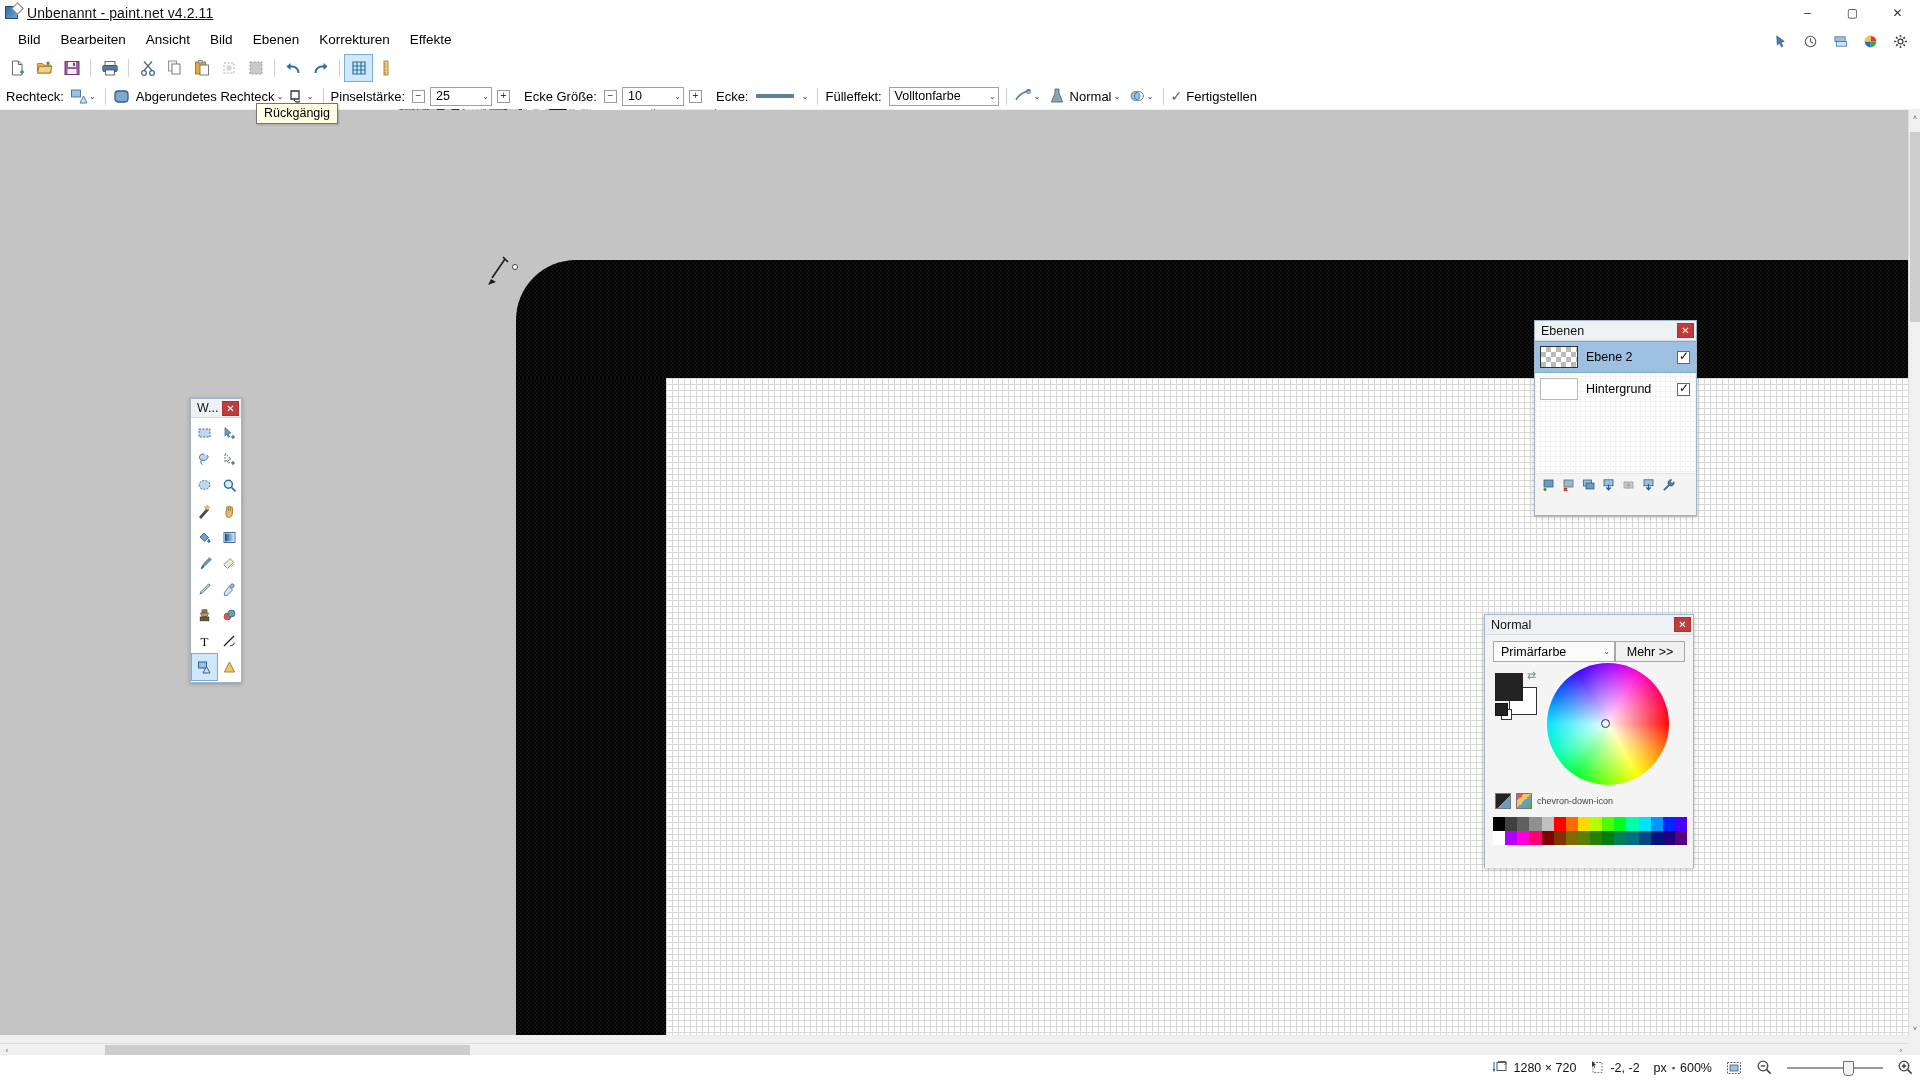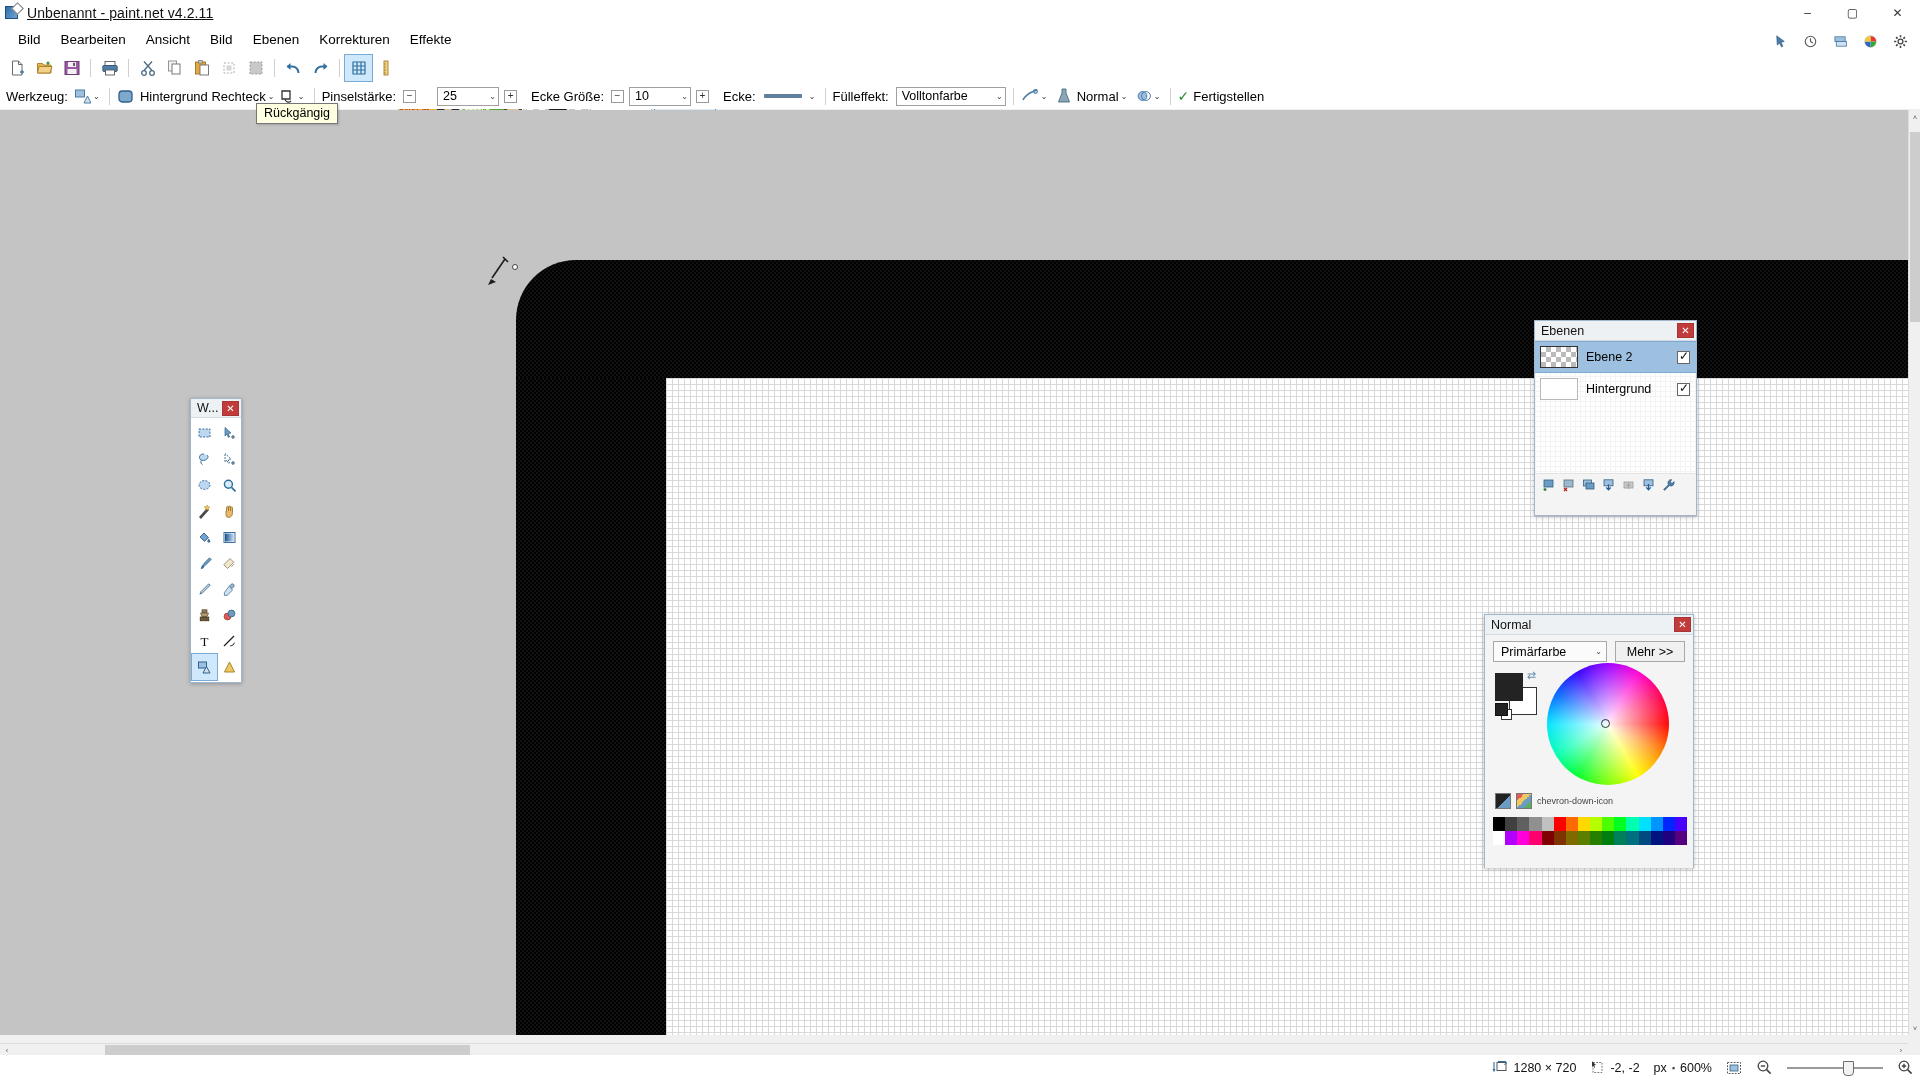--- a/index.html
+++ b/index.html
@@ -133,21 +133,21 @@
   }
   .lname{ font-size:12.5px; flex:1;}
   .lcheck{ width:13px;height:13px;border:1px solid #666; background:#fff; position:relative; flex:none;}
   .lcheck:after{ content:"✓"; position:absolute; left:1px; top:-3px; font-size:12px; color:#111;}
   .layerbtns{ height:22px; display:flex; align-items:center; gap:2px; padding-left:5px; background:#f4f4f4; border-top:1px solid #e3e3e3;}
   .lbtn{ width:18px;height:18px; display:flex;align-items:center;justify-content:center;}
 
   
   #colorswin{ left:1484px; top:614px; width:210px; height:254px;}
   .cw-body{ background:#f4f4f4; padding:6px 8px 8px; position:relative; height:233px;}
-  .cw-row1{ display:flex; gap:8px; align-items:center;justify-content:space-between;}
+  .cw-row1{ display:flex; align-items:center;justify-content:space-between;}
   .cw-combo{ flex:1; height:21px; border:1px solid #a8a8a8; background:#fbfbfb; display:flex; align-items:center; justify-content:space-between; padding:0 4px 0 7px; font-size:12.5px;}
   .cw-more{ width:70px;height:21px; border:1px solid #a8a8a8; background:#f0f0f0; display:flex;align-items:center;justify-content:center; font-size:12.5px;}
   .swatchbox{ position:absolute; left:10px; top:38px; width:46px; height:46px;}
   .sw-prim{ position:absolute; left:0; top:0; width:28px;height:28px; background:#232323; border:1px solid #222;}
   .sw-sec{ position:absolute; left:14px; top:14px; width:28px;height:28px; background:#fff; border:1px solid #333;}
   .sw-swap{ position:absolute; left:32px; top:-4px; font-size:11px; color:#6a8fae;}
   .sw-reset{ position:absolute; left:0; top:30px; width:13px;height:13px;background:#222;border:1px solid #111;}
   .sw-reset2{ position:absolute; left:6px; top:36px; width:11px;height:11px;background:#fff;border:1px solid #333;}
   .wheel{ position:absolute; left:62px; top:28px; width:122px; height:122px; border-radius:50%;
     background:
@@ -357,48 +357,48 @@
       </div>
       <div class="thumb active">
         <div style="position:absolute;inset:0;background:#dceaf6;"></div>
         <div style="position:absolute;left:5px;top:16px;right:5px;bottom:3px;background:#fff;border:2px solid #1c1c1c;"></div>
       </div>
       <div class="thumb-chev">⌄</div>
     </div>
   </div>
 
   <div class="optbar">
-    <span class="olabel">Werkzeug:</span>
+    <span class="olabel">Rechteck:</span>
     <span style="margin-left:6px;">
       <svg class="ico" width="17" height="17" viewBox="0 0 17 17">
           <rect x="1.5" y="2" width="9" height="7" fill="#9dc0e0" stroke="#3f6f9c" stroke-width=".9"></rect>
           <path d="M10 15L13.5 8 17 15z" fill="#cfe2f3" stroke="#3f6f9c" stroke-width=".9"></path>
         </svg>
     </span>
     <span class="dropArrow">⌄</span>
     <span class="osep"></span>
     <span>
       <svg class="ico" width="17" height="17" viewBox="0 0 17 17">
           <rect x="2" y="3" width="13" height="11" rx="3.2" fill="#7fa8cd" stroke="#2f5f8c" stroke-width="1.3"></rect>
         </svg>
     </span>
-    <span class="olabel" style="margin-left:6px;">Hintergrund Rechteck</span>
+    <span class="olabel" style="margin-left:6px;">Abgerundetes Rechteck</span>
     <span class="dropArrow">⌄</span>
     <span style="margin-left:2px;">
       <svg class="ico" width="17" height="17" viewBox="0 0 17 17">
           <path d="M3 3h8v8H3z" fill="none" stroke="#333" stroke-width="1.3"></path>
           <path d="M6 11c0 3 4 4 6 2" fill="none" stroke="#333" stroke-width="1.1"></path>
         </svg>
     </span>
     <span class="dropArrow">⌄</span>
     <span class="osep"></span>
 
     <span class="olabel">Pinselstärke:</span>
     <span class="spin" style="margin-left:7px;">−</span>
-    <span class="ocombo" style="margin-left:21px;width:62px;">
+    <span class="ocombo" style="margin-left:5px;width:62px;">
       <span class="cv">25</span>
       <span class="chev">⌄</span>
     </span>
     <span class="spin" style="margin-left:5px;">+</span>
 
     <span class="olabel" style="margin-left:14px;">Ecke Größe:</span>
     <span class="spin" style="margin-left:7px;">−</span>
     <span class="ocombo" style="margin-left:5px;width:62px;">
       <span class="cv">10</span>
       <span class="chev">⌄</span>

